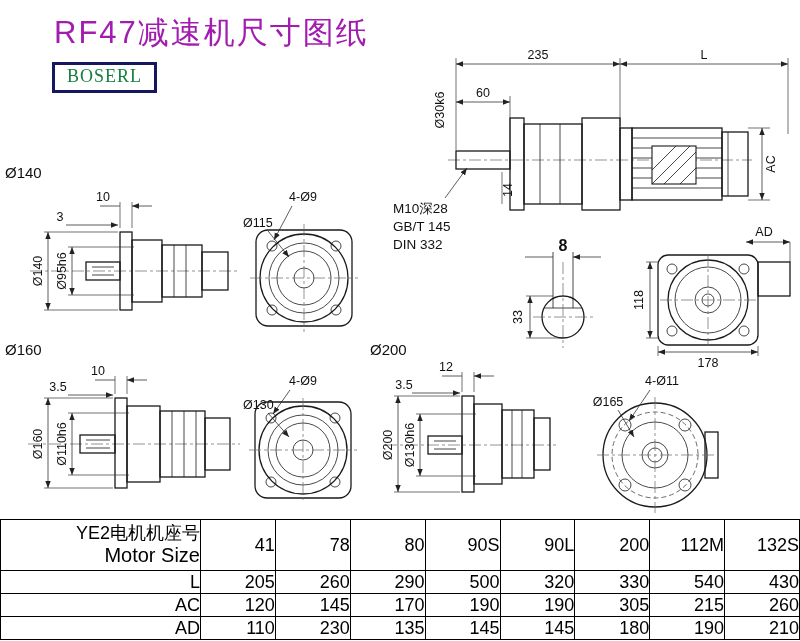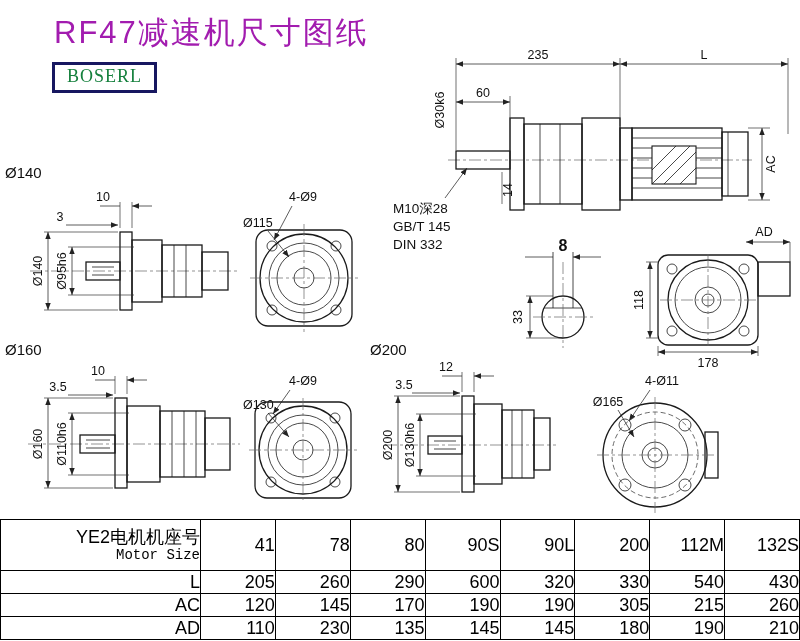--- a/index.html
+++ b/index.html
@@ -25,21 +25,21 @@
   .dash{fill:none;stroke:#444;stroke-width:0.8;stroke-dasharray:5 3;}
   .plate{fill:#fff;stroke:#1a1a1a;stroke-width:1.1;}
   .dim-table{position:absolute;left:0;top:519px;width:800px;border-collapse:collapse;
        table-layout:fixed;background:#fff;}
   .dim-table td{border:1.5px solid #000;text-align:right;vertical-align:middle;
        font-size:18px;color:#000;padding:0;line-height:1.15;}
   .dim-table col.c0{width:200px;}
   .dim-table tr:nth-child(1){height:51px;}
   .dim-table tr:nth-child(n+2){height:23px;}
   .hdr-cn{font-size:18px;}
-  .hdr-en{font-size:14px;font-family:Liberation Mono, monospace;}
+  .hdr-en{font-size:20px;font-family:Liberation Sans, sans-serif;}
 </style>
 </head>
 <body>
 
 <div class="page-title">RF47减速机尺寸图纸</div>
 <div class="logo-box">
   <span>BOSERL</span>
 </div>
 
 <svg width="800" height="519" viewBox="0 0 800 519">
@@ -267,21 +267,21 @@
     <td>90L</td>
     <td>200</td>
     <td>112M</td>
     <td>132S</td>
   </tr>
   <tr>
     <td>L</td>
     <td>205</td>
     <td>260</td>
     <td>290</td>
-    <td>600</td>
+    <td>500</td>
     <td>320</td>
     <td>330</td>
     <td>540</td>
     <td>430</td>
   </tr>
   <tr>
     <td>AC</td>
     <td>120</td>
     <td>145</td>
     <td>170</td>

